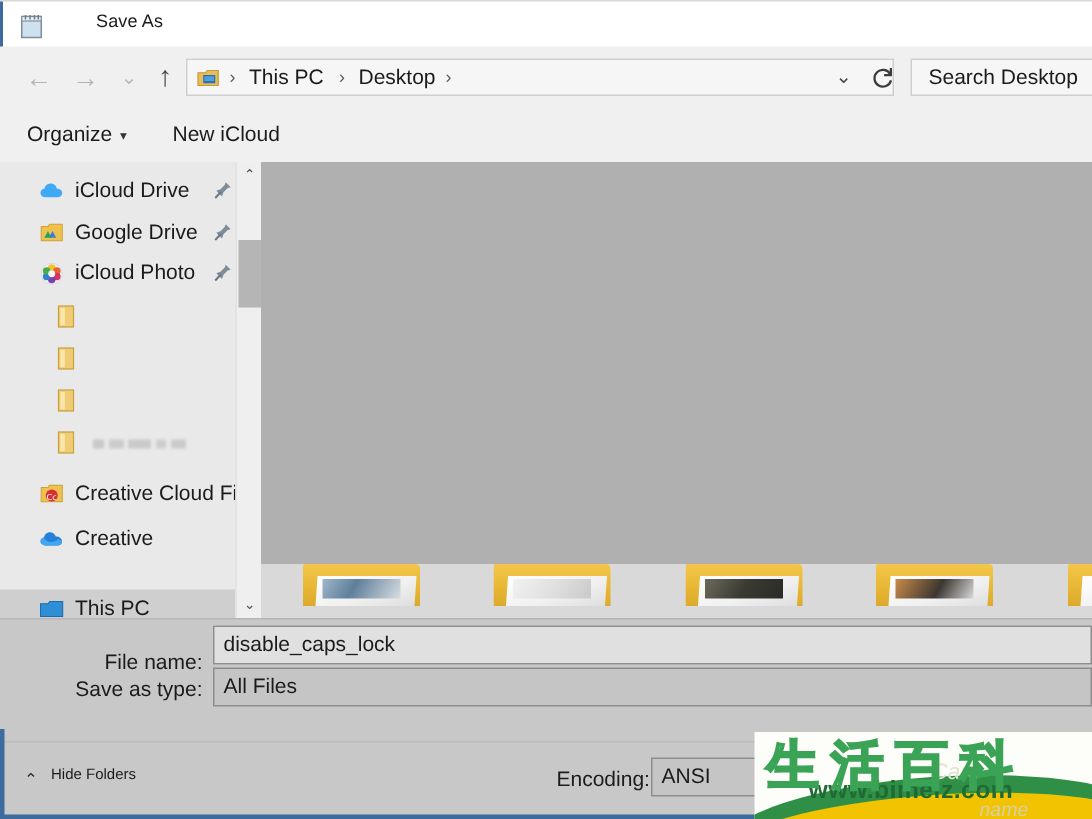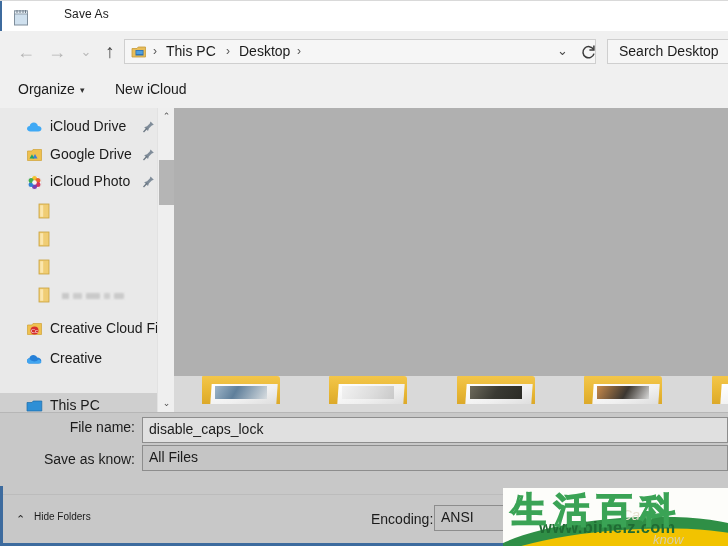--- a/index.html
+++ b/index.html
@@ -304,21 +304,21 @@
     width: 728px; height: 1px;
     background: #b6b6b6;
   }
   .form-label {
     position: absolute;
     font-size: 14px;
     color: #1b1b1b;
     white-space: nowrap;
     text-align: right;
   }
-  #lbl-filename { left: 0; width: 135px; top: 7px; }
+  #lbl-filename { left: 0; width: 135px; top: 21px; }
   #lbl-savetype { left: 0; width: 135px; top: 39px; }
 
   #field-filename {
     position: absolute;
     left: 142px; top: 5px;
     width: 586px; height: 26px;
     background: #e0e0e0;
     border: 1px solid #8d8d8d;
     box-sizing: border-box;
   }
@@ -697,21 +697,21 @@
   </div>
 
   <div id="lower">
     <div id="lower-topline"></div>
 
     <span class="form-label" id="lbl-filename">File name:</span>
     <div id="field-filename">
       <span id="field-filename-value">disable_caps_lock</span>
     </div>
 
-    <span class="form-label" id="lbl-savetype">Save as know:</span>
+    <span class="form-label" id="lbl-savetype">Save as type:</span>
     <div id="field-savetype">
       <span id="field-savetype-value">All Files</span>
     </div>
   </div>
 
   <div id="bottombar">
     <div id="bottombar-line"></div>
 
     <div id="hide-folders">
       <span id="hide-caret">⌃</span>
@@ -726,16 +726,16 @@
 
   <div id="left-blue"></div>
   <div id="bottom-blue"></div>
 
   <div id="watermark">
     <div id="wm-swoosh-green"></div>
     <div id="wm-swoosh-yellow"></div>
     <div id="wm-ghost">Care</div>
     <div id="wm-url">www.bimeiz.com</div>
     <div id="wm-cn">生活百科</div>
-    <div id="wm-ghost2">know</div>
+    <div id="wm-ghost2">name</div>
   </div>
 
 </div>
 
 </body></html>

